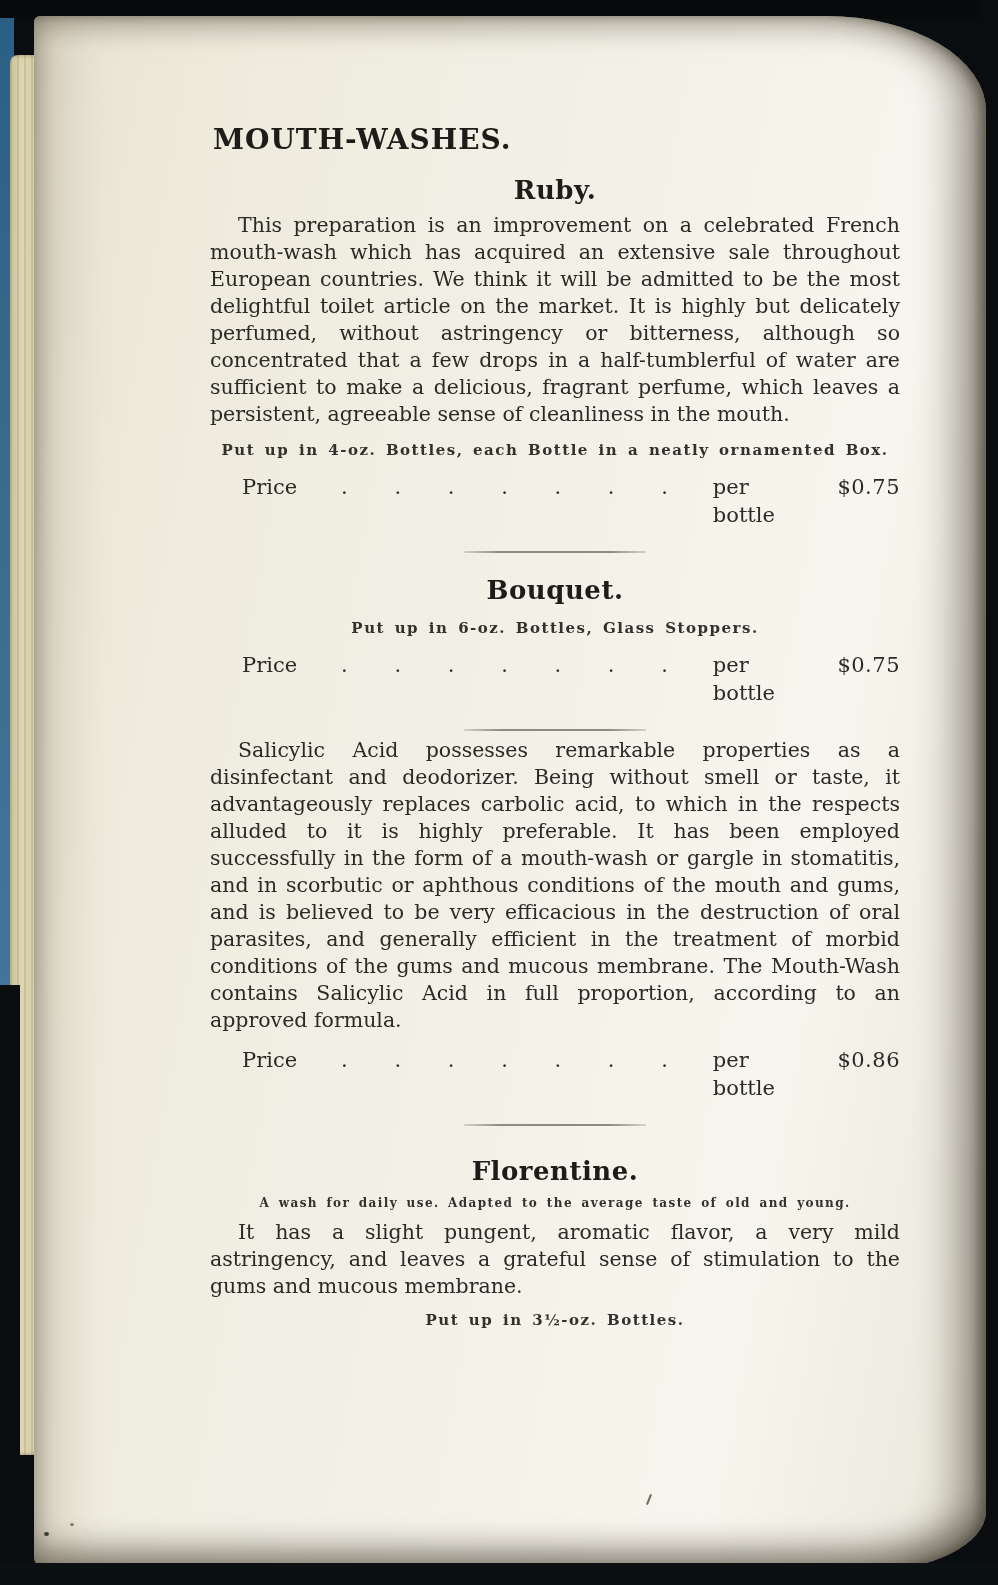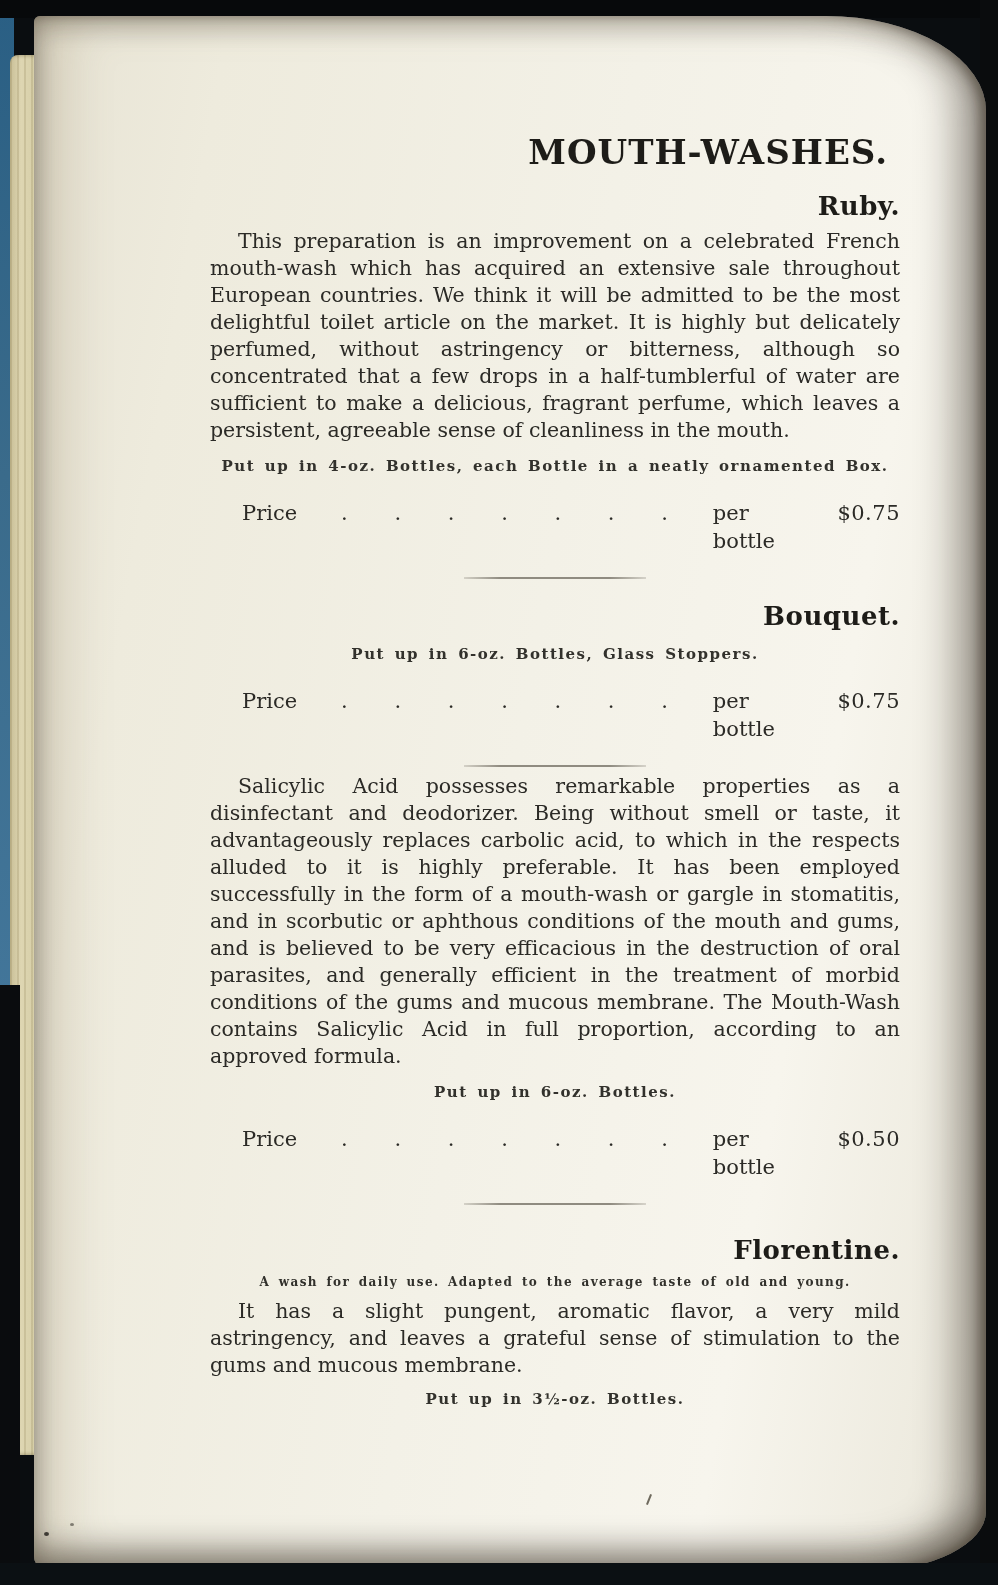--- a/index.html
+++ b/index.html
@@ -41,49 +41,49 @@
       inset 0 -20px 28px rgba(18,12,4,.25),
       inset 0 14px 20px rgba(35,28,12,.12),
       inset 34px 0 46px rgba(140,125,85,.22);
   }
   .content{
     position:absolute;left:176px;top:0;width:690px;height:100%;
     color:#2b2a26;
     padding-top:104px;box-sizing:border-box;
   }
   .main-title{
-    text-align:right;font-size:34px;font-weight:bold;color:#1d1c18;
-    letter-spacing:1px;line-height:1.2;margin:12px;
+    text-align:left;font-size:28px;font-weight:bold;color:#1d1c18;
+    letter-spacing:1px;line-height:1.2;margin:3px;
   }
   .subtitle{
     margin:14px auto 0;max-width:700px;text-align:center;
     font-size:15px;font-weight:bold;letter-spacing:1.6px;word-spacing:3px;
     line-height:1.65;color:#32312c;
   }
   .section-title{
-    text-align:right;font-size:26px;font-weight:bold;color:#1d1c18;
+    text-align:center;font-size:26px;font-weight:bold;color:#1d1c18;
     letter-spacing:.5px;line-height:1.2;margin:0;
   }
   .mt-head{margin-top:18px;}
   .body-par{
     margin:6px 0 0;font-size:20.5px;line-height:27px;
     text-align:justify;text-indent:28px;color:#2b2a26;
   }
   .note-line{
     margin:12px auto 0;text-align:center;
     font-size:15px;font-weight:bold;letter-spacing:1.5px;word-spacing:3px;
     color:#32312c;line-height:1.4;
   }
   .lead-line{
     margin:8px auto 0;text-align:center;
     font-size:12px;font-weight:bold;letter-spacing:1.4px;word-spacing:3px;
     color:#32312c;line-height:1.45;
   }
   .price-row{
-    margin-top:22px;margin-left:32px;display:flex;align-items:baseline;
+    margin-top:12px;margin-left:32px;display:flex;align-items:baseline;
     font-size:21px;line-height:28px;color:#2b2a26;
   }
   .dots{
     margin-left:44px;word-spacing:40px;letter-spacing:0;
     white-space:nowrap;overflow:hidden;width:380px;color:#2b2a26;
   }
   .price-unit{margin-left:14px;}
   .price-value{margin-left:26px;letter-spacing:.5px;}
   .divider{
     width:182px;height:2px;margin:22px auto 0;
@@ -131,26 +131,25 @@
         <span>Price</span>
         <span class="dots">. . . . . . . . .</span>
         <span class="price-unit">per bottle</span>
         <span class="price-value">$0.75</span>
       </div>
     </section>
     <div class="divider"></div>
 
     <section>
       <p class="body-par">Salicylic Acid possesses remarkable properties as a disinfectant and deodorizer.  Being without smell or taste, it advantageously replaces carbolic acid, to which in the respects alluded to it is highly preferable.  It has been employed successfully in the form of a mouth-wash or gargle in stomatitis, and in scorbutic or aphthous conditions of the mouth and gums, and is believed to be very efficacious in the destruction of oral parasites, and generally efficient in the treatment of morbid conditions of the gums and mucous membrane.  The Mouth-Wash contains Salicylic Acid in full proportion, according to an approved formula.</p>
-      <p class="note-line">Put up in 6-oz. Bottles.</p>
       <div class="price-row">
         <span>Price</span>
         <span class="dots">. . . . . . . . .</span>
         <span class="price-unit">per bottle</span>
-        <span class="price-value">$0.50</span>
+        <span class="price-value">$0.86</span>
       </div>
     </section>
     <div class="divider"></div>
 
     <section>
       <h2 class="section-title" style="margin-top:30px;">Florentine.</h2>
       <p class="lead-line">A wash for daily use.  Adapted to the average taste of old and young.</p>
       <p class="body-par">It has a slight pungent, aromatic flavor, a very mild astringency, and leaves a grateful sense of stimulation to the gums and mucous membrane.</p>
       <p class="note-line" style="margin-top:10px;">Put up in 3½-oz. Bottles.</p>
 

